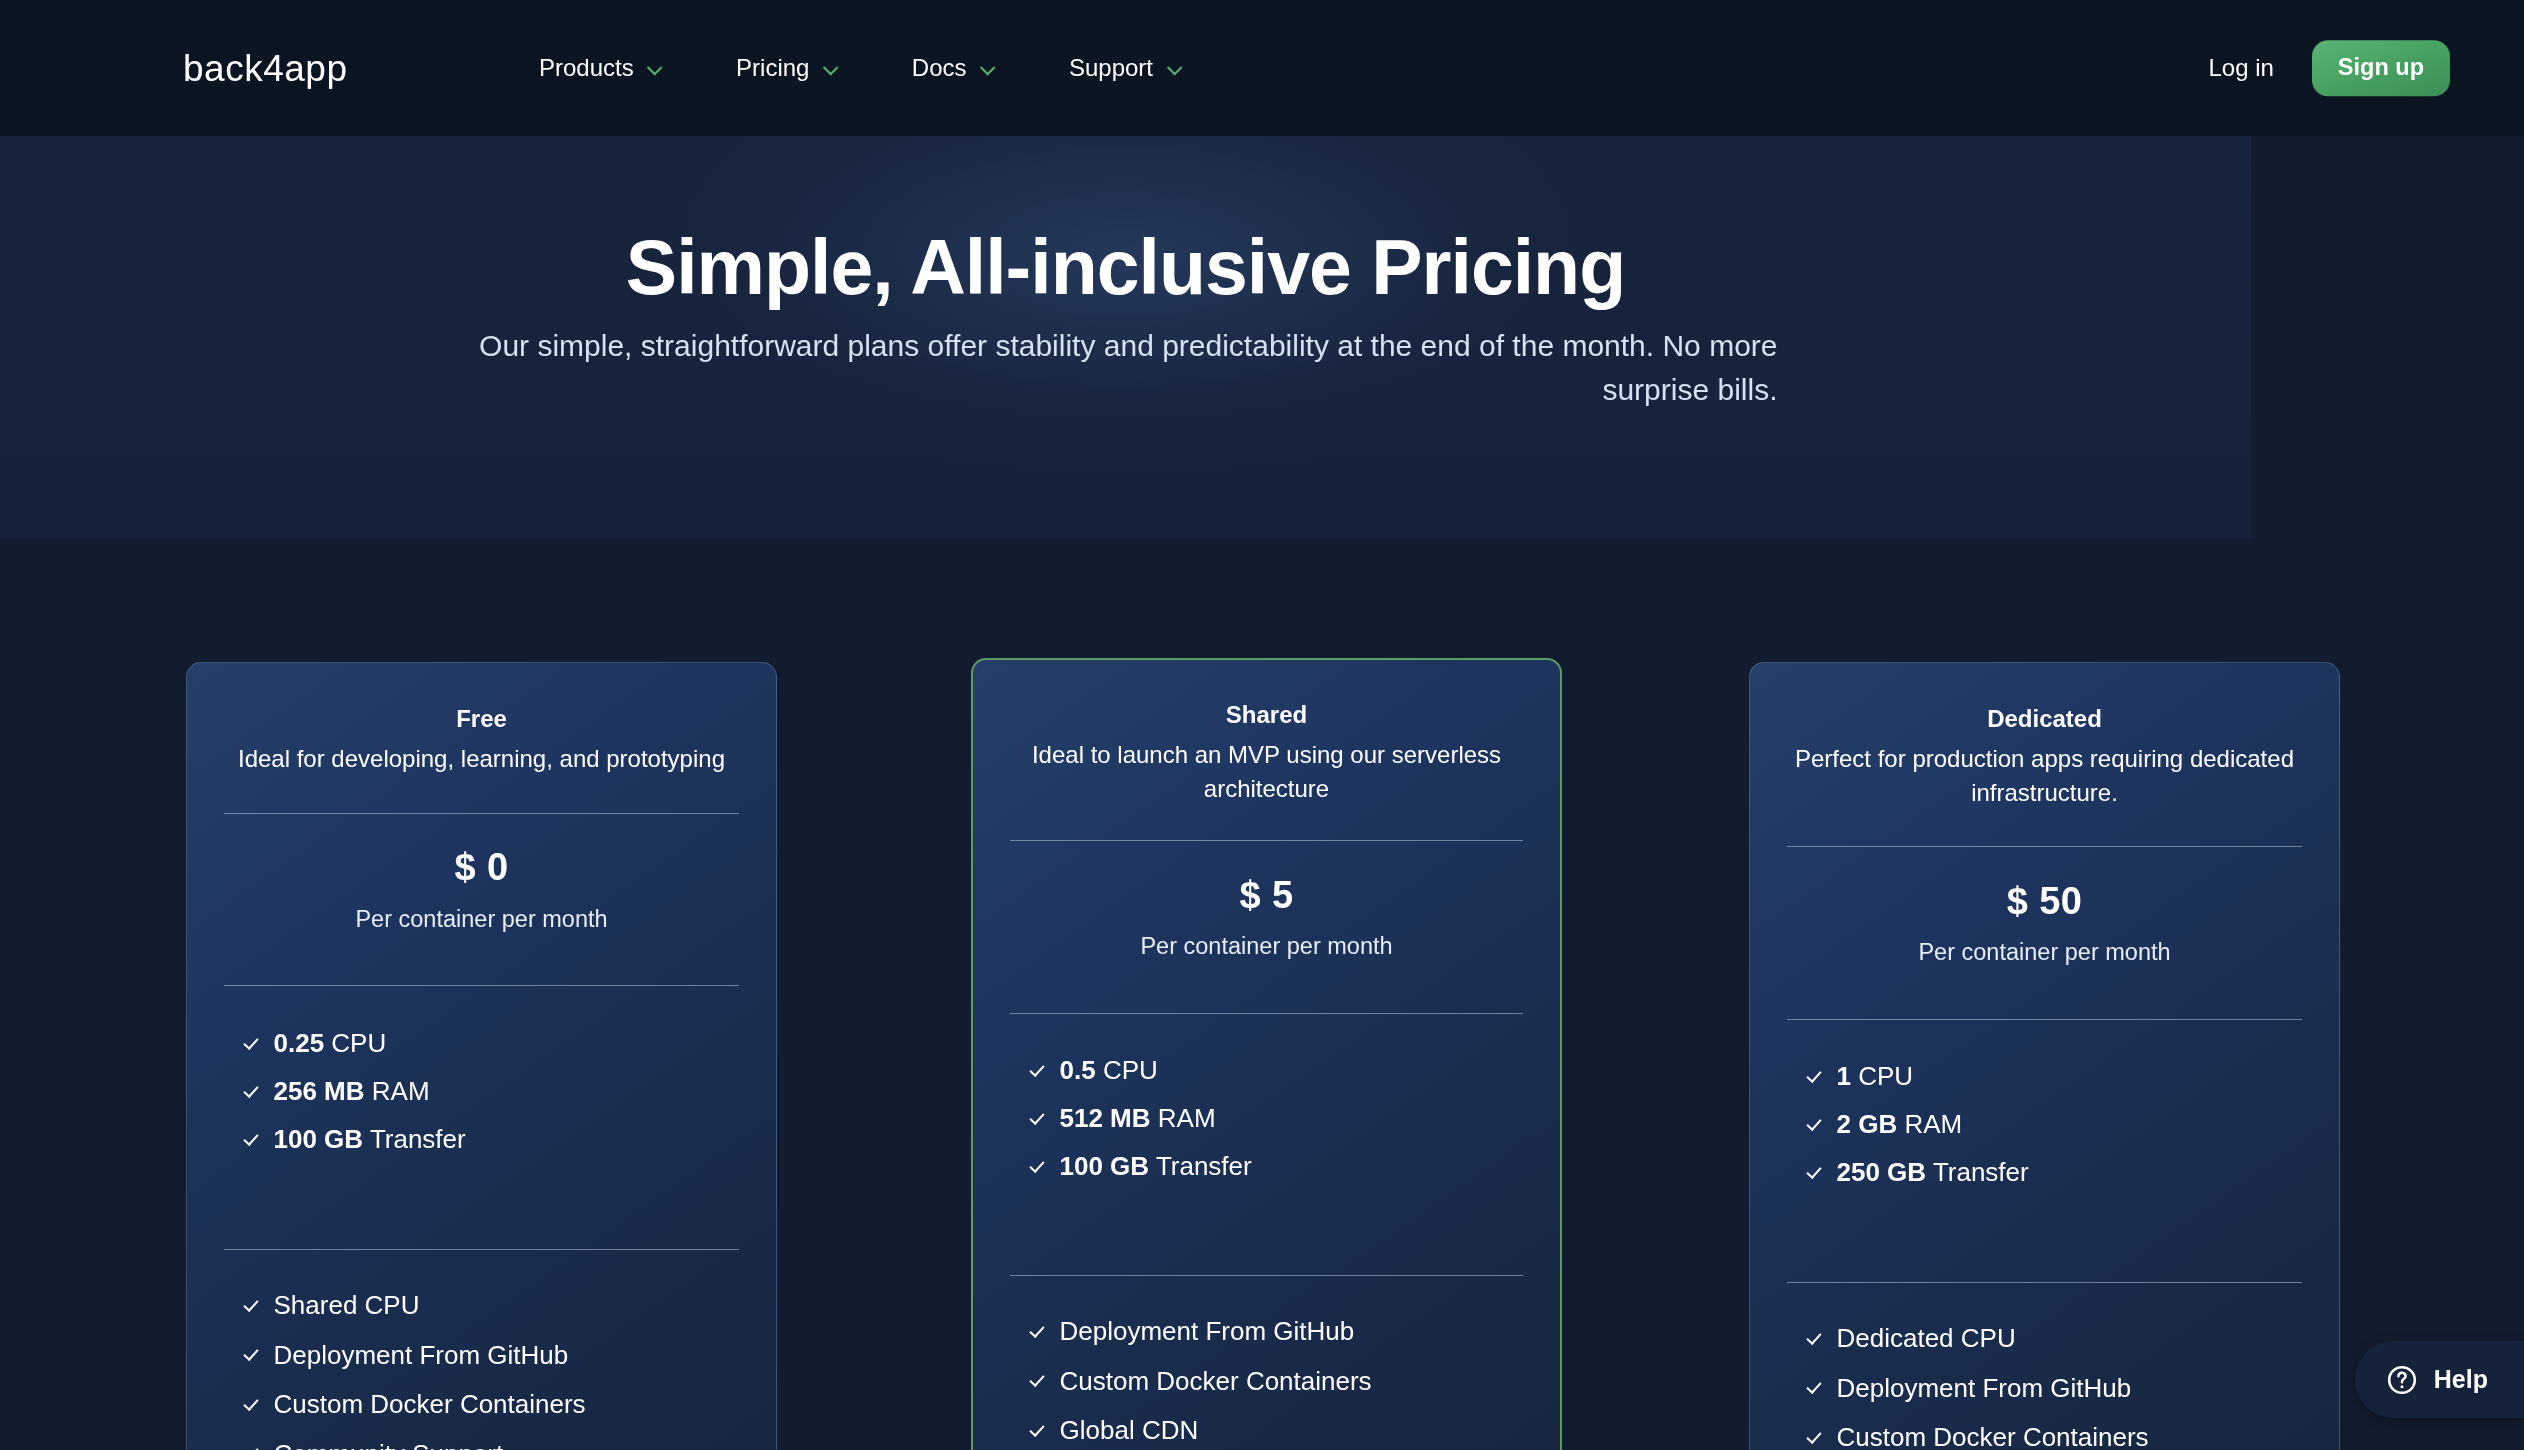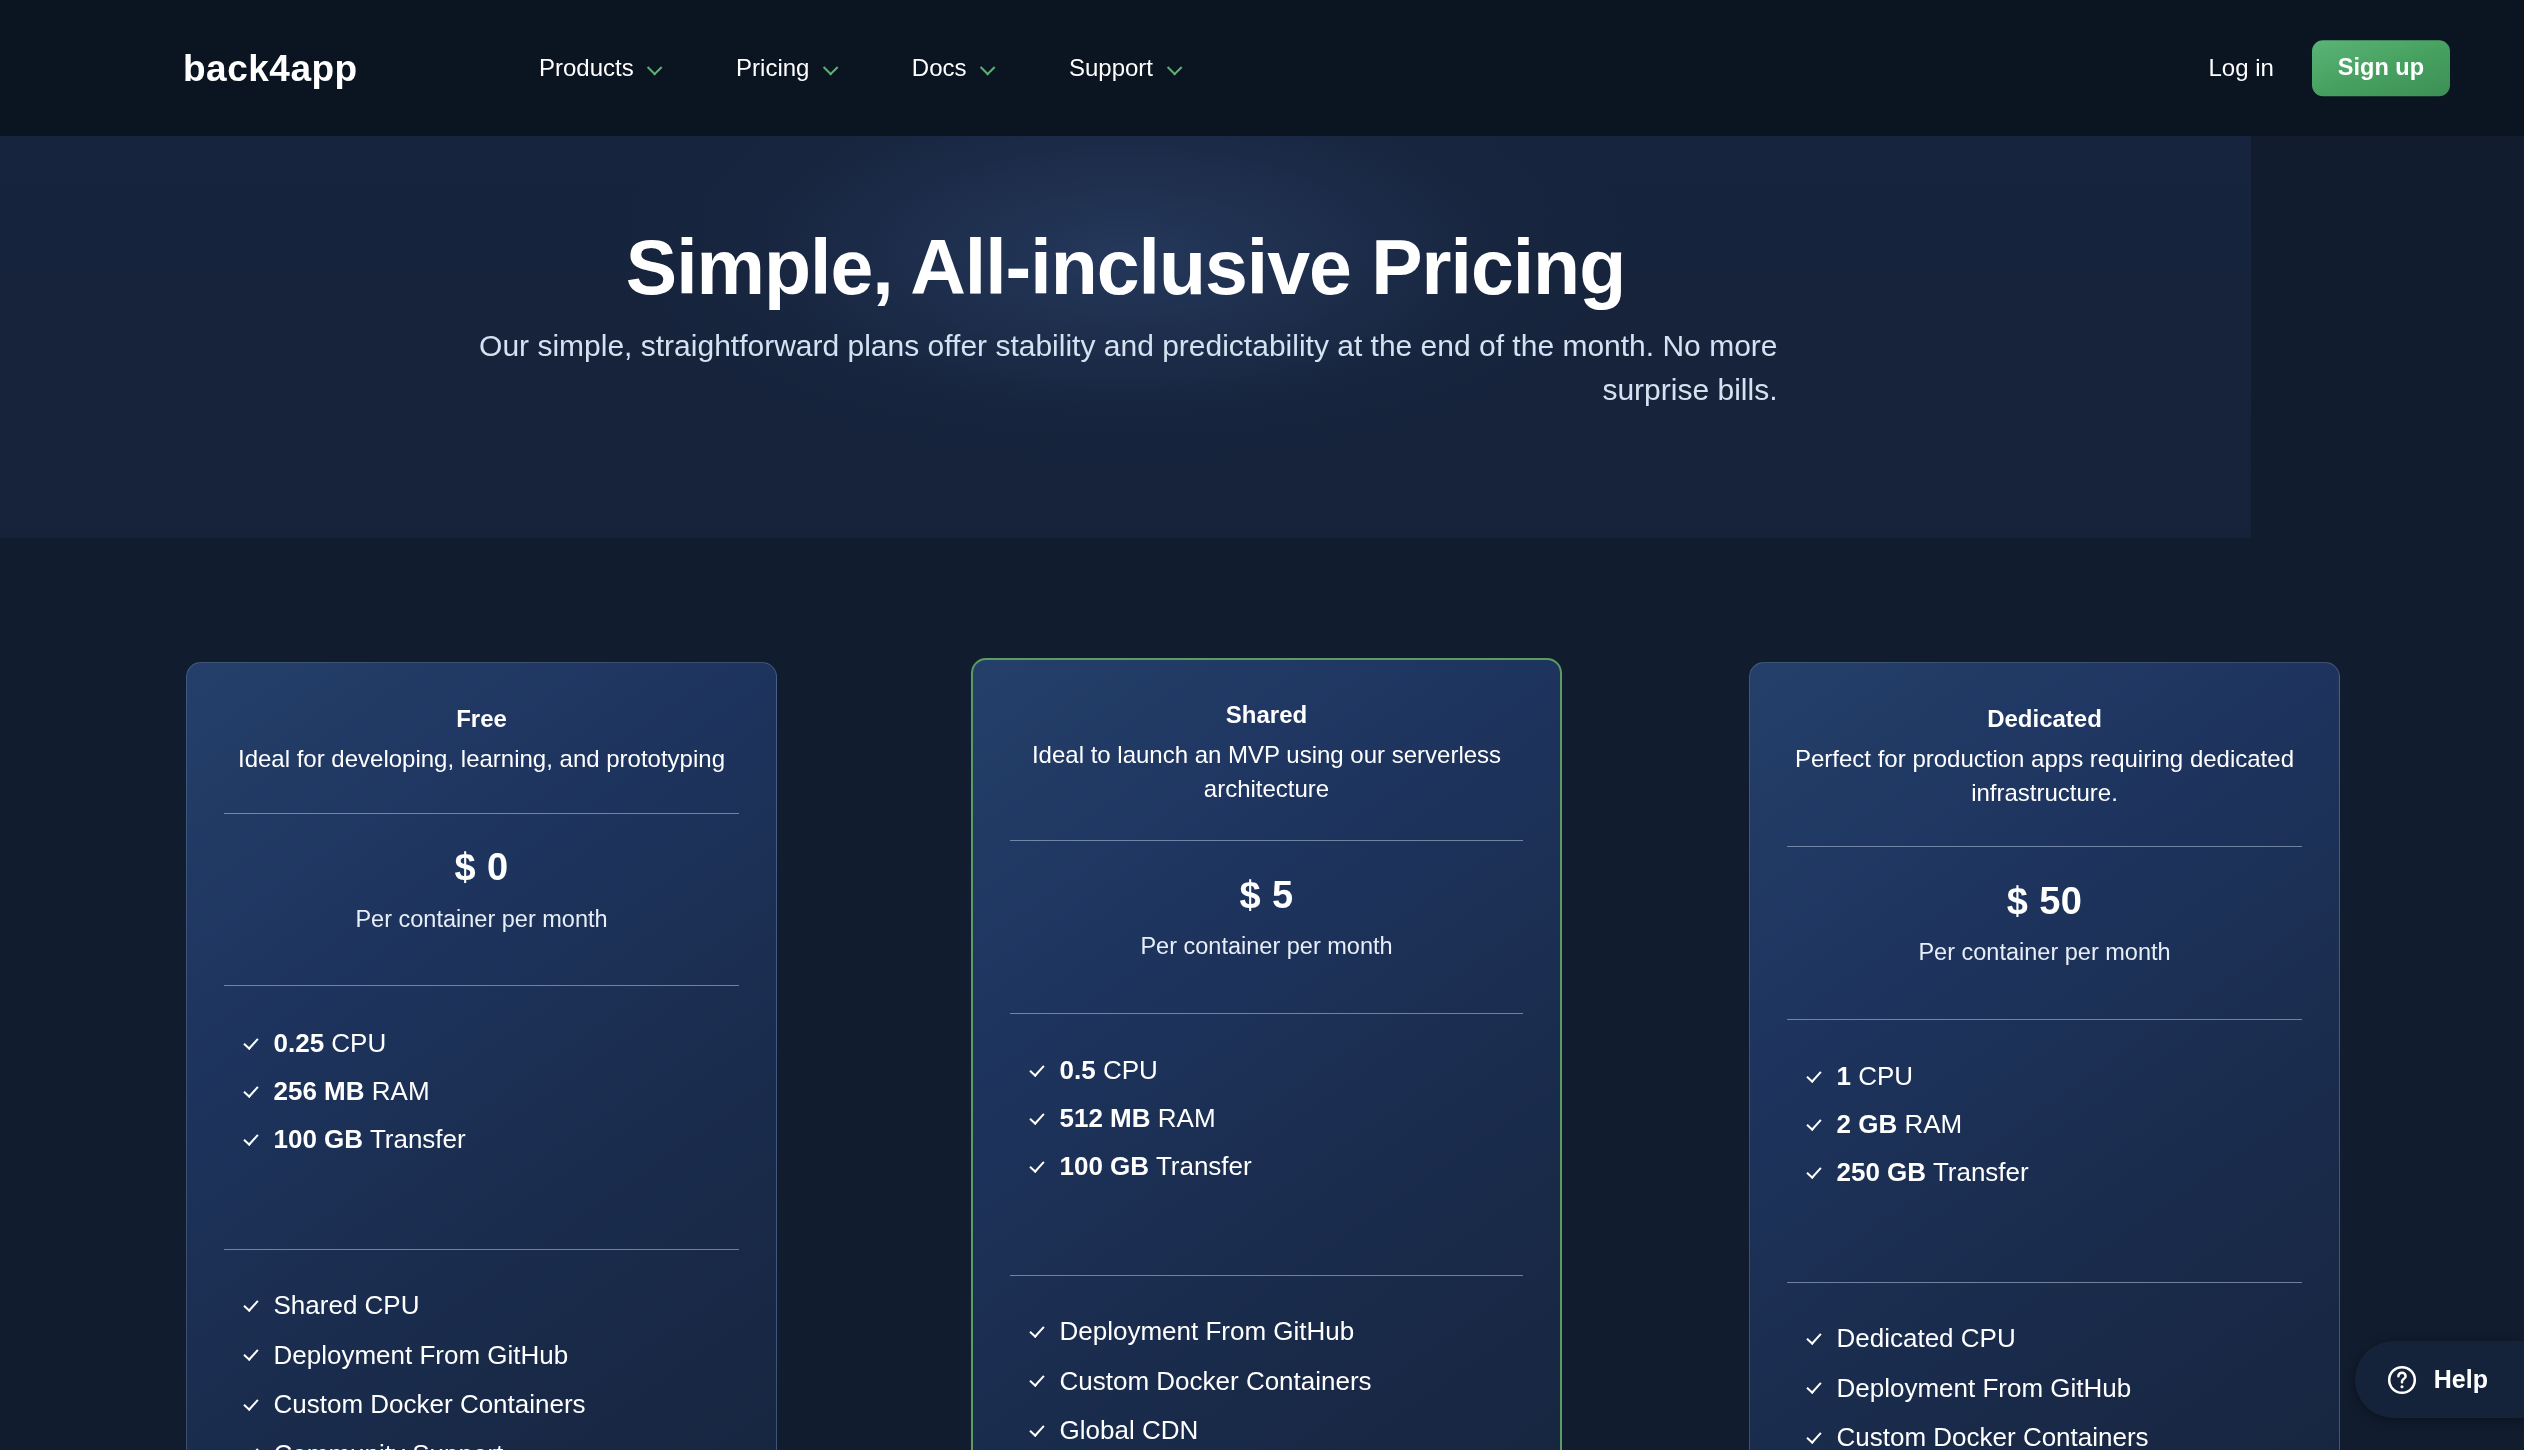--- a/index.html
+++ b/index.html
@@ -33,21 +33,21 @@
     display: flex;
     align-items: center;
     z-index: 40;
   }
   .nav-logo {
     position: absolute;
     left: 183px;
     top: 50%;
     transform: translateY(-50%);
     font-size: 37px;
-    font-weight: 700;
+    font-weight: 400;
     color: #ffffff;
     letter-spacing: 0.5px;
     line-height: 1;
     white-space: nowrap;
   }
   .nav-links {
     position: absolute;
     left: 539px;
     top: 50%;
     transform: translateY(-50%);
@@ -105,21 +105,21 @@
     white-space: nowrap;
     cursor: pointer;
     line-height: 1;
   }
   .signup-btn {
     font-size: 23.5px;
     font-weight: 700;
     color: #ffffff;
     background: linear-gradient(160deg, #5bb477 0%, #45a05f 55%, #3c8f55 100%);
     border: none;
-    border-radius: 11px;
+    border-radius: 16px;
     padding: 15.6px 26px 16.5px 26px;
     cursor: pointer;
     line-height: 1;
     font-family: inherit;
     white-space: nowrap;
   }
 
   
   .hero {
     position: absolute;

